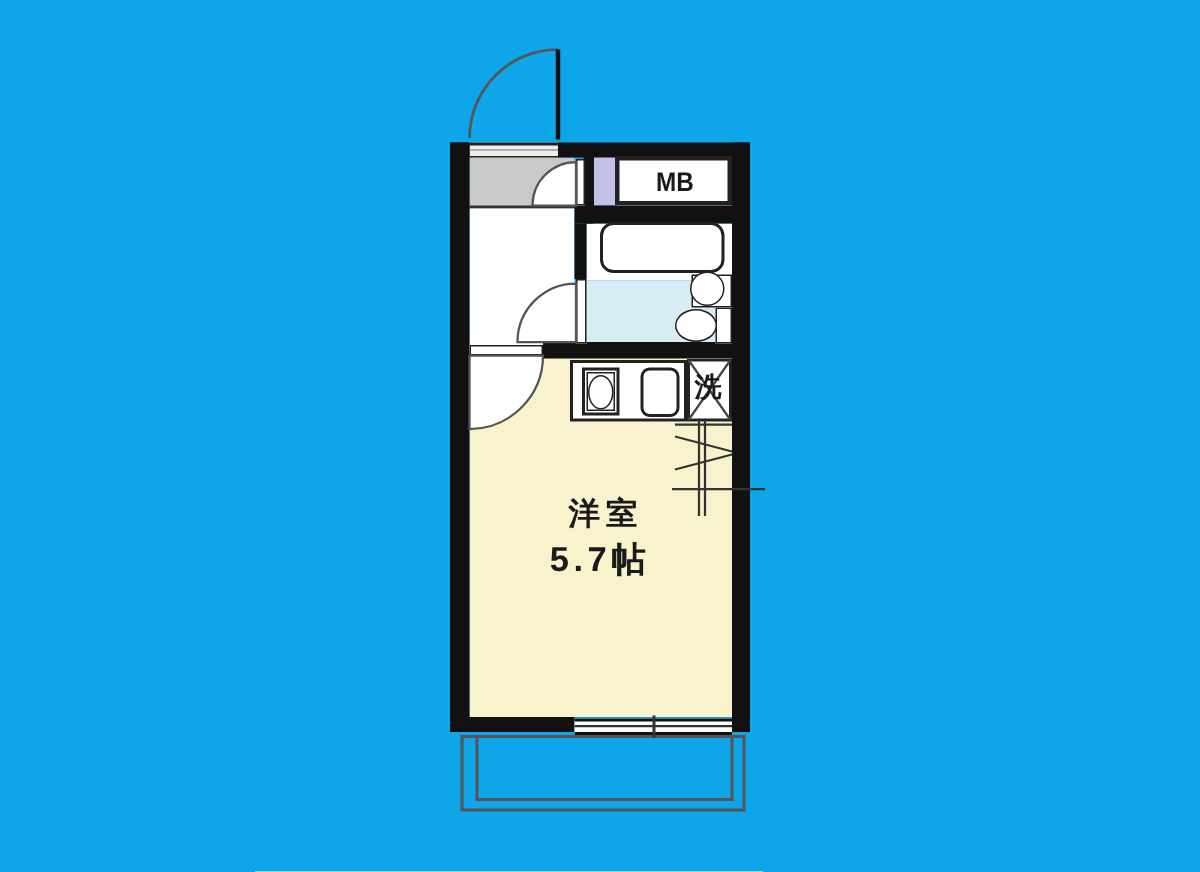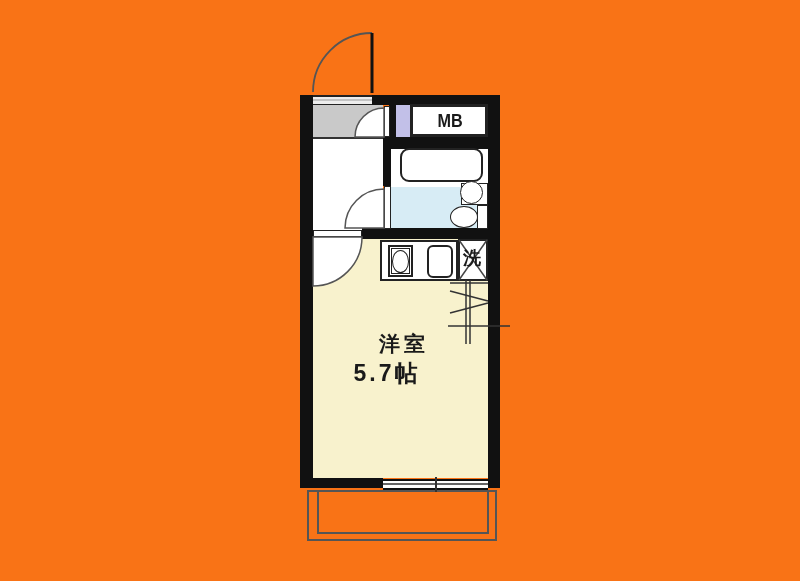--- a/index.html
+++ b/index.html
@@ -1,17 +1,17 @@
 <!DOCTYPE html>
 <html style="--wall: #111111; --room-fill: #F8F2CD; --bathroom-floor: #D7ECF5; --entrance-floor: #C9C9C9; --pipe-space: #C2C0E8;"><head>
 <meta charset="utf-8">
 <style>
   html,body{margin:0;padding:0;background:#fff;}
   #canvas{
-    position:relative;width:800px;height:581px;background:#f97316;overflow:hidden;
+    position:relative;width:800px;height:581px;background:#0ea5e9;overflow:hidden;
     font-family:"Liberation Sans","DejaVu Sans",sans-serif;
   }
   .abs{position:absolute;box-sizing:border-box;}
   .wall{background:var(--wall);}
   .fill-genkan{background:var(--entrance-floor);border-bottom:2px solid #333;}
   .fill-hall{background:#fff;}
   .fill-bath{background:#fff;}
   .fill-bath-floor{background:var(--bathroom-floor);}
   .fill-room{background:var(--room-fill);}
   .fill-ps{background:var(--pipe-space);}
@@ -94,14 +94,14 @@
 
     <line x1="383" y1="484" x2="488" y2="484" stroke="#333" stroke-width="1.5"></line>
     <line x1="436" y1="477" x2="436" y2="492" stroke="#333" stroke-width="2"></line>
 
     <line x1="313" y1="100" x2="372" y2="100" stroke="#999" stroke-width="1"></line>
   </svg>
 
   <div class="label lbl-mb" style="left:450px;top:121px;">MB</div>
   <div class="label lbl-wash" style="left:472px;top:258px;">洗</div>
   <div class="label lbl-room" style="left:404px;top:343px;">洋室</div>
-  <div class="label lbl-size" style="left:387px;top:373px;">5.7帖</div>
+  <div class="label lbl-size" style="left:400px;top:373px;">5.7帖</div>
 </div>
 
 </body></html>

